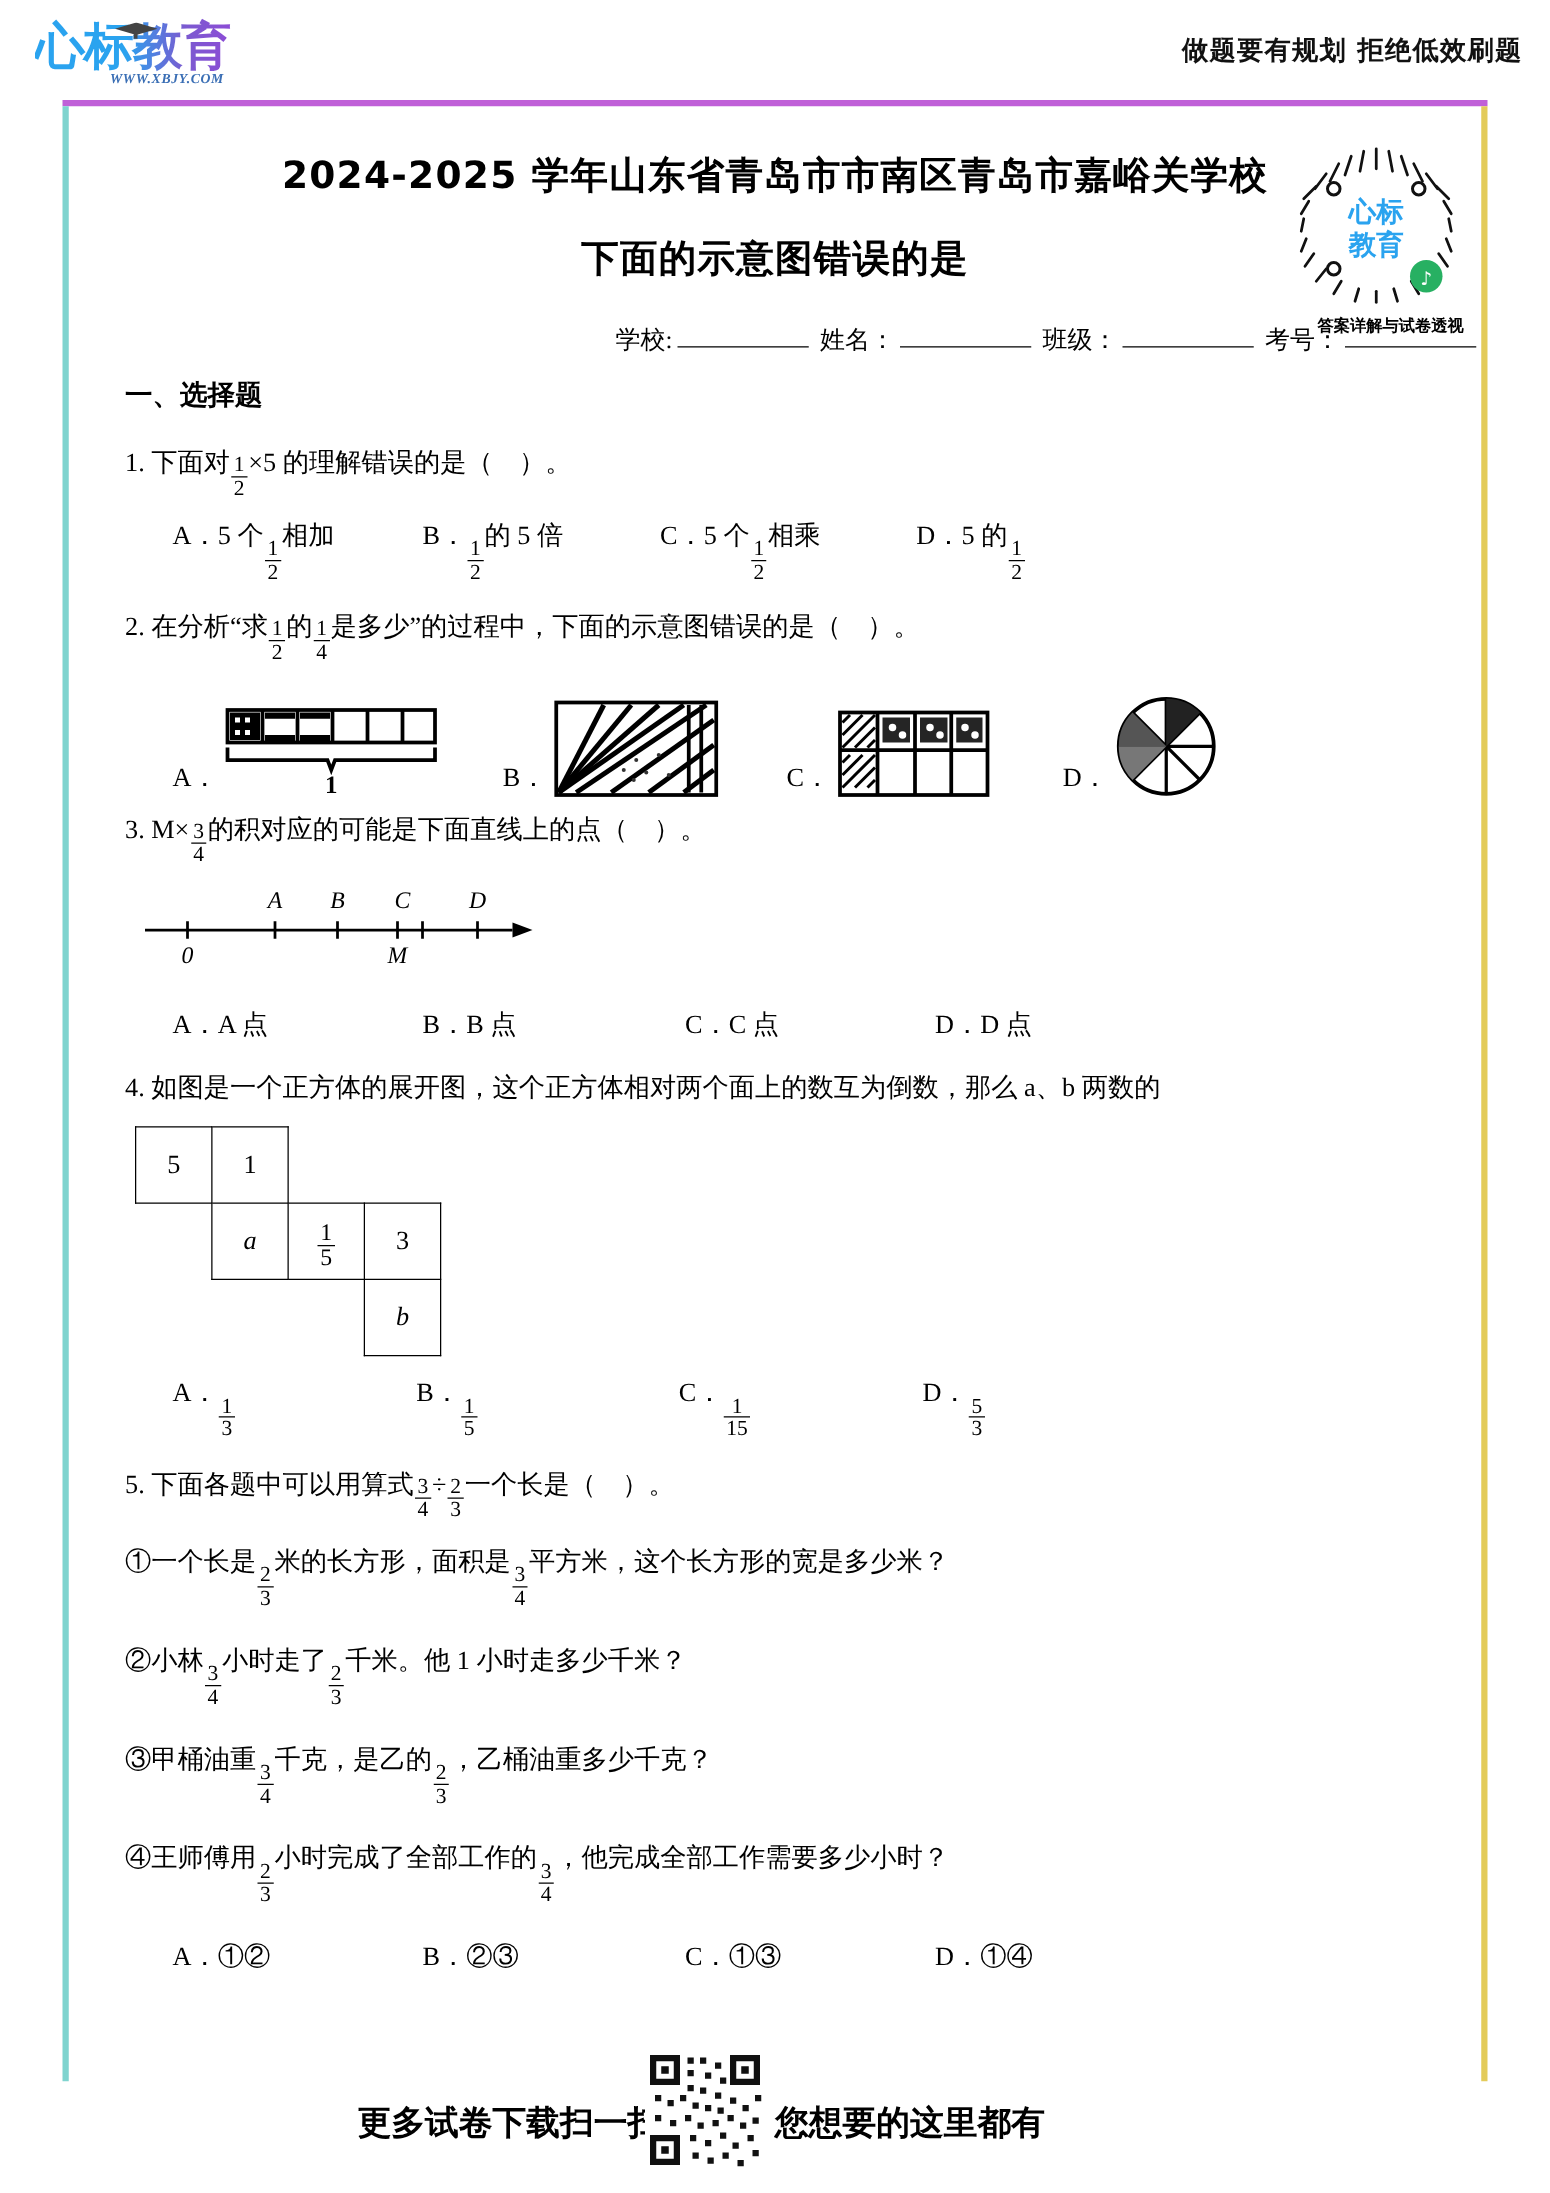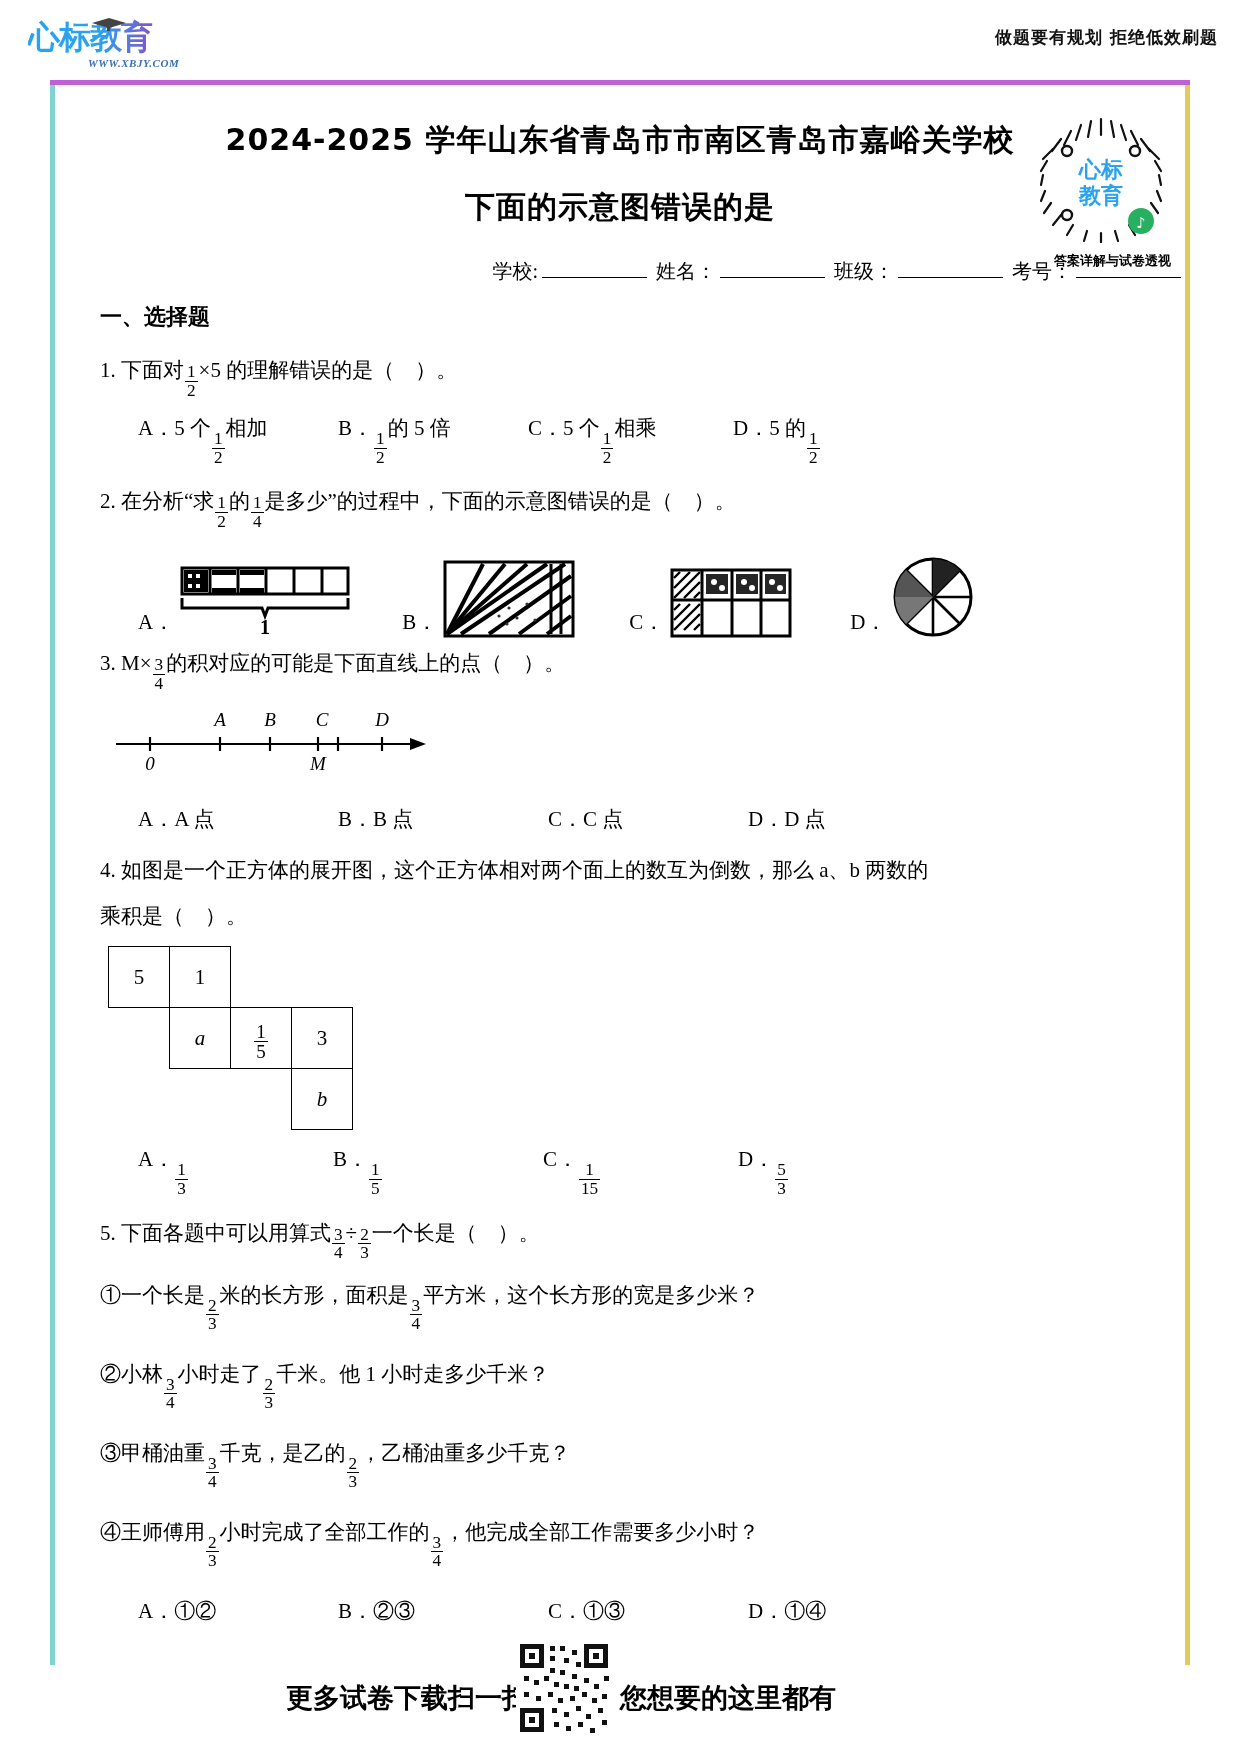--- a/index.html
+++ b/index.html
@@ -6,34 +6,34 @@
   body{
     width:1240px;height:1754px;background:#ffffff;
     font-family:"Liberation Serif","DejaVu Serif",serif;
     color:#000;position:relative;overflow:hidden;
   }
   
   .topbar{position:absolute;left:0;top:0;width:1240px;height:86px;}
   .logo{position:absolute;left:28px;top:14px;width:160px;height:58px;}
   .logo .logo-text{
     font-family:"DejaVu Sans","Liberation Sans",sans-serif;
-    font-size:32px;font-weight:bold;color:#2aa3ef;letter-spacing:-1px;
+    font-size:40px;font-weight:bold;color:#2aa3ef;letter-spacing:-1px;
     line-height:46px;white-space:nowrap;
     background:linear-gradient(90deg,#2aa3ef 0%,#2aa3ef 45%,#7b5ad0 75%,#8e4bd6 100%);
     -webkit-background-clip:text;background-clip:text;-webkit-text-fill-color:transparent;
   }
   .logo .logo-url{
     position:absolute;left:60px;top:43px;font-style:italic;font-weight:bold;
     font-family:"Liberation Serif",serif;font-size:11px;color:#3b6fb5;letter-spacing:.5px;
   }
   .logo .cap{position:absolute;left:64px;top:4px;width:34px;height:14px;}
   .slogan{
     position:absolute;right:22px;top:26px;
     font-family:"DejaVu Sans","Liberation Sans",sans-serif;
-    font-size:17px;font-weight:bold;color:#111;letter-spacing:1px;white-space:nowrap;
+    font-size:21px;font-weight:bold;color:#111;letter-spacing:1px;white-space:nowrap;
   }
   .purple-rule{position:absolute;left:50px;top:80px;width:1140px;height:5px;background:#c060d8;}
 
   
   .frame-left{position:absolute;left:50px;top:85px;width:5px;height:1580px;background:#7fd4cf;}
   .frame-right{position:absolute;left:1185px;top:85px;width:5px;height:1580px;background:#e3cb5a;}
 
   
   .doc{position:absolute;left:55px;top:90px;width:1130px;}
   .title1,.title2{
@@ -393,21 +393,20 @@
     <span class="opt"><span>A．</span><span>A 点</span></span>
     <span class="opt"><span>B．</span><span>B 点</span></span>
     <span class="opt"><span>C．</span><span>C 点</span></span>
     <span class="opt"><span>D．</span><span>D 点</span></span>
   </div>
 
   <div class="q">
     <div>
       <span>4.</span>&nbsp;<span>如图是一个正方体的展开图，这个正方体相对两个面上的数互为倒数，那么 a、b 两数的</span>
     </div>
-    <div style="margin-top:14px">乘积是（　）。</div>
   </div>
 
   <table class="net">
     <tbody>
         <tr>
       <td class="b">5</td>
       <td class="b">1</td>
       <td class="e"></td>
       <td class="e"></td>
     </tr>

